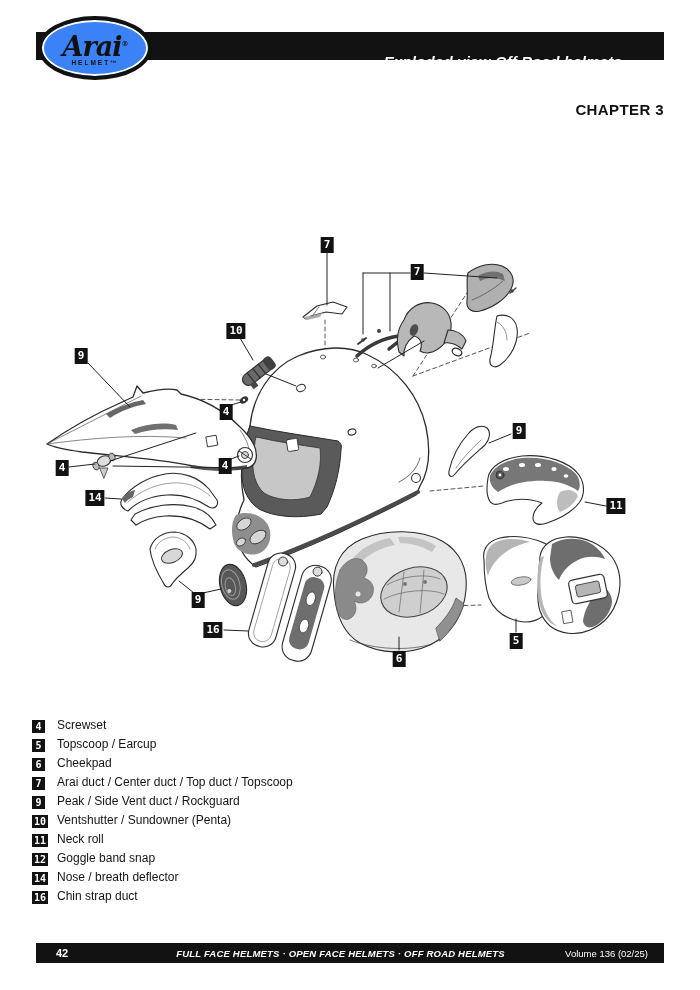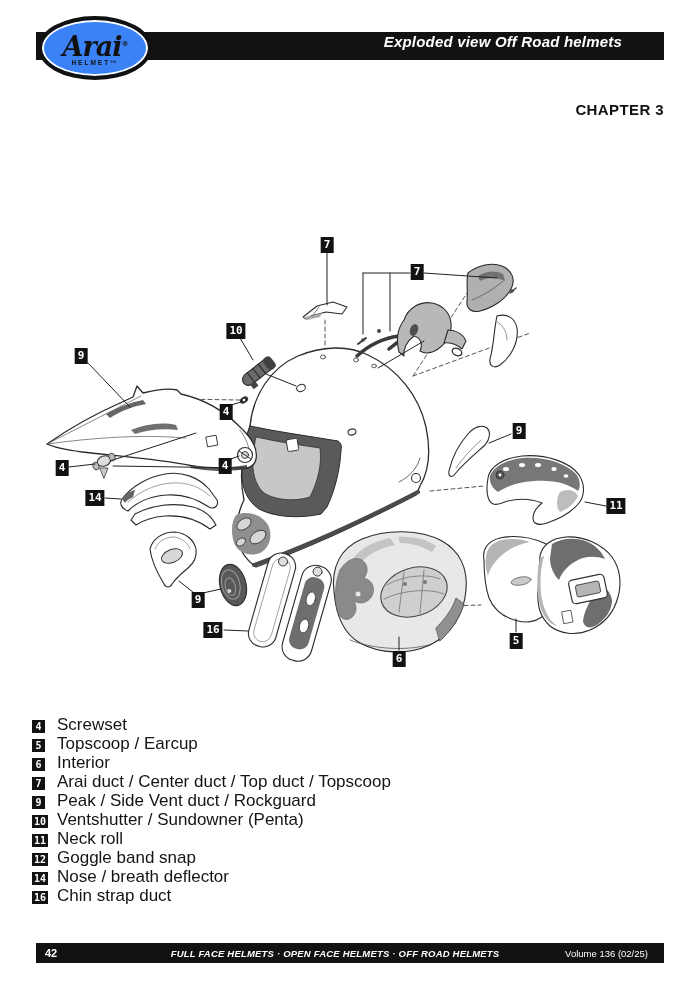--- a/index.html
+++ b/index.html
@@ -7,21 +7,21 @@
     position:relative;width:700px;height:990px;margin:0 auto;
     background:#ffffff;overflow:hidden;
     font-family:"Liberation Sans",sans-serif;color:#111;
   }
   
   .hbar{
     position:absolute;left:36px;top:32px;width:628px;height:28px;
     background:#121212;
   }
   .hbar-title{
-    position:absolute;right:78px;top:28px;height:28px;line-height:28px;
+    position:absolute;right:78px;top:48px;height:28px;line-height:28px;
     color:#fff;font-size:15px;font-weight:bold;font-style:italic;
     letter-spacing:.2px;
   }
   .logo{
     position:absolute;left:38px;top:16px;width:106px;height:56px;
     background:#3b82f6;border:4px solid #111;border-radius:50%;
     box-shadow:0 0 0 2px #fff inset;
     display:flex;flex-direction:column;align-items:center;justify-content:center;
   }
   .logo-brand{
@@ -48,27 +48,27 @@
   }
   
   .legend{position:absolute;left:32px;top:715px;}
   .legend-row{display:flex;align-items:center;height:19px;}
   .badge-wrap{width:25px;flex:none;}
   .badge{
     display:inline-block;background:#121212;color:#fff;
     font-family:"DejaVu Sans Mono",monospace;font-weight:bold;
     font-size:10px;line-height:13px;padding:0 2px;min-width:9px;text-align:center;
   }
-  .ltext{font-size:17px;color:#141414;}
+  .ltext{font-size:12px;color:#141414;}
   
   .fbar{
     position:absolute;left:36px;top:943px;width:628px;height:20px;
     background:#121212;color:#fff;display:flex;align-items:center;
   }
-  .fpage{font-size:11px;font-weight:bold;padding-left:9px;width:60px;}
+  .fpage{font-size:11px;font-weight:bold;padding-left:20px;width:60px;}
   .fcenter{
     flex:1;text-align:center;font-size:9.5px;font-weight:bold;font-style:italic;
     letter-spacing:.2px;
   }
   .fvol{font-size:9.5px;padding-right:16px;}
 </style>
 </head>
 <body>
 
 <div class="page">
@@ -310,21 +310,21 @@
     <div class="legend-row">
         <span class="badge-wrap"><span class="badge">4</span></span>
         <span class="ltext">Screwset</span>
       </div>
     <div class="legend-row">
         <span class="badge-wrap"><span class="badge">5</span></span>
         <span class="ltext">Topscoop / Earcup</span>
       </div>
     <div class="legend-row">
         <span class="badge-wrap"><span class="badge">6</span></span>
-        <span class="ltext">Interior</span>
+        <span class="ltext">Cheekpad</span>
       </div>
     <div class="legend-row">
         <span class="badge-wrap"><span class="badge">7</span></span>
         <span class="ltext">Arai duct / Center duct / Top duct / Topscoop</span>
       </div>
     <div class="legend-row">
         <span class="badge-wrap"><span class="badge">9</span></span>
         <span class="ltext">Peak / Side Vent duct / Rockguard</span>
       </div>
     <div class="legend-row">

